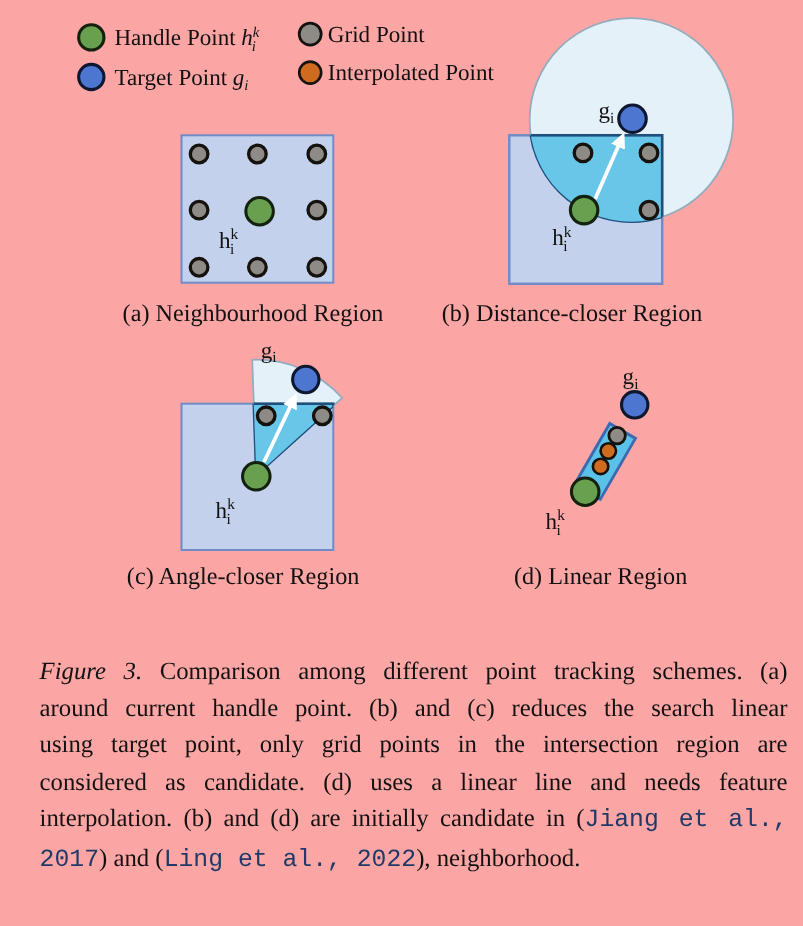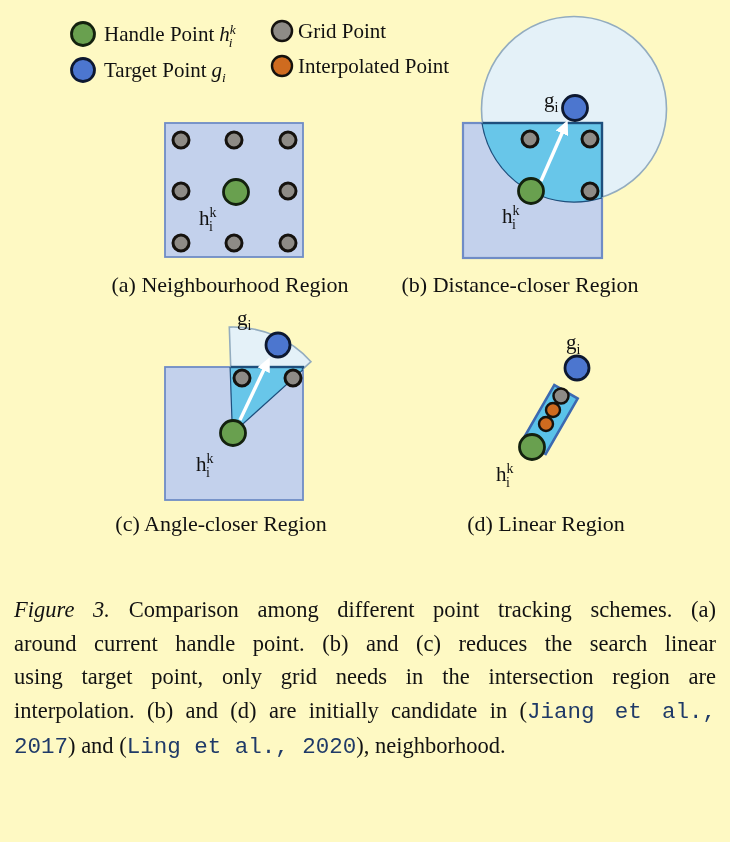--- a/index.html
+++ b/index.html
@@ -1,37 +1,37 @@
 <!DOCTYPE html>
 <html style="--handle-green: #69a04f; --target-blue: #4c76cf; --grid-gray: #8e8b86; --interp-orange: #cf6b1f; --square-fill: #c3d1ec; --square-border: #6f8cc6; --pale-region-fill: #e4f1f8; --pale-region-border: #93acbf; --intersection-fill: #68c6e9; --intersection-border: #1e4f7d; --linear-rect-fill: #5ac2e9; --linear-rect-border: #3c69b0; --citation: #1f3a68;"><head>
 <meta charset="utf-8">
 <style>
   html,body{margin:0;padding:0;background:#fff;}
-  .page{position:relative;width:730px;height:842px;background:#fef9c3;overflow:hidden;
+  .page{position:relative;width:730px;height:842px;background:#fca5a5;overflow:hidden;
         font-family:"Liberation Serif",serif;color:#111;}
   svg{position:absolute;left:0;top:0;}
   
   .sq{fill:var(--square-fill);stroke:var(--square-border);stroke-width:1.8;}
   .sqb{stroke-width:2.2;}
   .pale{fill:var(--pale-region-fill);stroke:var(--pale-region-border);stroke-width:1.6;}
   .inter{fill:var(--intersection-fill);stroke:var(--intersection-border);stroke-width:2.4;}
   .gridpt{fill:var(--grid-gray);stroke:#15120e;stroke-width:3;}
   .gridpt.sm{stroke-width:2.5;}
   .handlept{fill:var(--handle-green);stroke:#13210e;stroke-width:2.8;}
   .targetpt{fill:var(--target-blue);stroke:#0d1830;stroke-width:2.8;}
   .interppt{fill:var(--interp-orange);stroke:#15120e;stroke-width:2.4;}
   .linrect{fill:var(--linear-rect-fill);stroke:var(--linear-rect-border);stroke-width:2.6;}
   .arrow{stroke:#ffffff;stroke-width:3.4;fill:none;}
   .figlabel{font-family:"Liberation Serif",serif;font-size:21px;fill:#111;}
   .subcap{font-family:"Liberation Serif",serif;font-size:22px;fill:#111;text-anchor:middle;}
   .legendtext{font-family:"Liberation Serif",serif;font-size:21px;fill:#111;}
   
   .caption{position:absolute;left:14px;top:593px;width:702px;
            font-size:22.5px;line-height:33.5px;color:#121212;}
-  .cap-line{text-align:justify;text-align-last:justify;white-space:normal;}
+  .cap-line{text-align:justify;text-align-last:justify;white-space:normal;margin-left:22px;}
   .cap-line.last{text-align-last:auto;}
   .it{font-style:italic;}
   .cite{color:var(--citation);font-family:Liberation Mono, monospace;}
 </style>
 </head>
 <body>
 
 <div class="page">
 
 <svg width="730" height="560" viewBox="0 0 730 560">
@@ -122,18 +122,19 @@
     <circle class="targetpt" cx="577" cy="368" r="12"></circle>
     <text class="figlabel" x="566" y="349"><tspan>g</tspan><tspan font-size="14" dy="4.5">i</tspan></text>
     <text class="figlabel" x="496" y="481"><tspan>h</tspan><tspan font-size="14" dy="-8">k</tspan><tspan font-size="14" dx="-7.5" dy="13.5">i</tspan></text>
     <text class="subcap" x="546" y="531">(d) Linear Region</text>
   </g>
 </svg>
 
 <div class="caption" id="caption">
       <div class="cap-line"><span class="it">Figure 3.</span><span> Comparison among different point tracking schemes. (a)</span></div>
       <div class="cap-line"><span>around current handle point. (b) and (c) reduces the search linear</span></div>
-      <div class="cap-line"><span>using target point, only grid needs in the intersection region are</span></div>
+      <div class="cap-line"><span>using target point, only grid points in the intersection region are</span></div>
+      <div class="cap-line"><span>considered as candidate. (d) uses a linear line and needs feature</span></div>
       <div class="cap-line"><span>interpolation. (b) and (d) are initially candidate in (</span><span class="cite">Jiang et al.,</span></div>
-      <div class="cap-line last"><span class="cite">2017</span><span>) and (</span><span class="cite">Ling et al., 2020</span><span>), neighborhood.</span></div>
+      <div class="cap-line last"><span class="cite">2017</span><span>) and (</span><span class="cite">Ling et al., 2022</span><span>), neighborhood.</span></div>
     </div>
 
 </div>
 
 </body></html>

